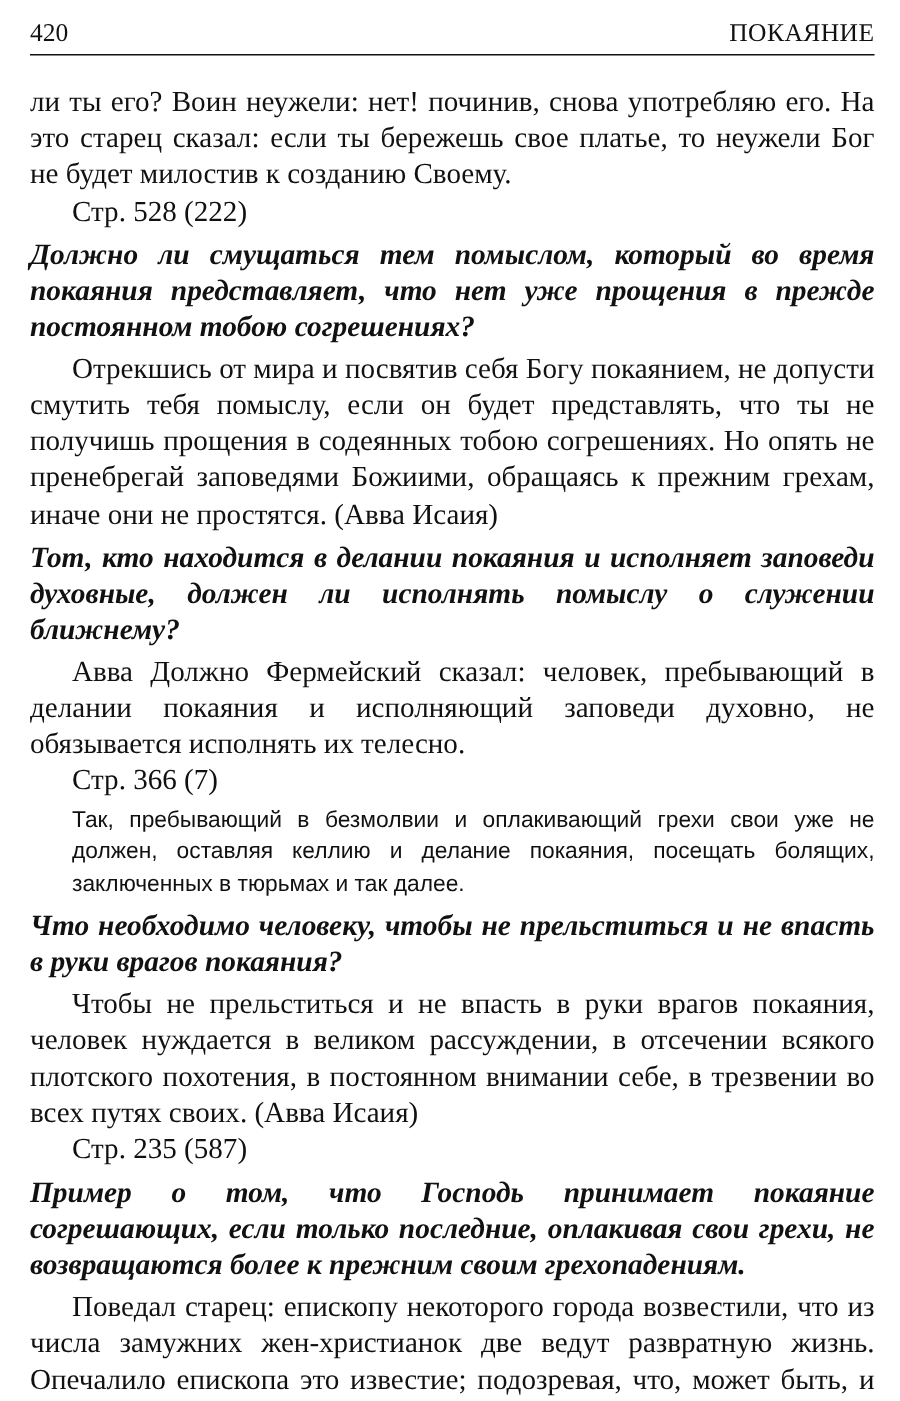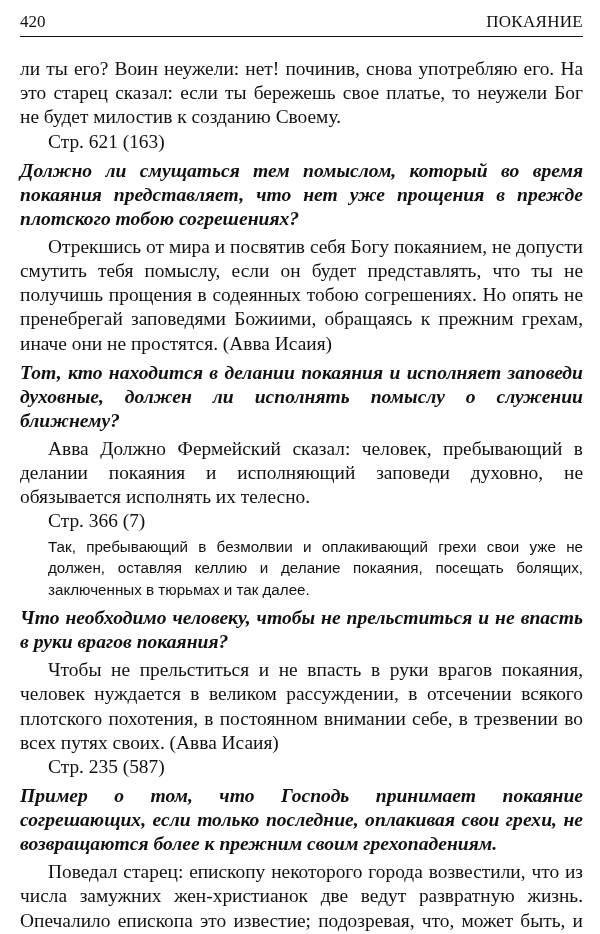--- a/index.html
+++ b/index.html
@@ -19,23 +19,23 @@
 <body>
 
 <div class="page">
   <div class="running-head">
     <span class="pnum">420</span>
     <span class="title">ПОКАЯНИЕ</span>
   </div>
 
   <div class="body">
     <p class="p">ли ты его? Воин неужели: нет! починив, снова употребляю его. На это старец сказал: если ты бережешь свое платье, то неужели Бог не будет милостив к созданию Своему.</p>
-    <p class="ref">Стр. 621 (163)</p>
+    <p class="ref">Стр. 528 (222)</p>
 
-    <p class="q">Должно ли смущаться тем помыслом, который во время покаяния представляет, что нет уже прощения в прежде плотского тобою согрешениях?</p>
+    <p class="q">Должно ли смущаться тем помыслом, который во время покаяния представляет, что нет уже прощения в прежде постоянном тобою согрешениях?</p>
     <p class="p indent">Отрекшись от мира и посвятив себя Богу покаянием, не допусти смутить тебя помыслу, если он будет представлять, что ты не получишь прощения в содеянных тобою согрешениях. Но опять не пренебрегай заповедями Божиими, обращаясь к прежним грехам, иначе они не простятся. (Авва Исаия)</p>
 
     <p class="q">Тот, кто находится в делании покаяния и исполняет заповеди духовные, должен ли исполнять помыслу о служении ближнему?</p>
     <p class="p indent">Авва Должно Фермейский сказал: человек, пребывающий в делании покаяния и исполняющий заповеди духовно, не обязывается исполнять их телесно.</p>
     <p class="ref">Стр. 366 (7)</p>
     <p class="note">Так, пребывающий в безмолвии и оплакивающий грехи свои уже не должен, оставляя келлию и делание покаяния, посещать болящих, заключенных в тюрьмах и так далее.</p>
 
     <p class="q">Что необходимо человеку, чтобы не прельститься и не впасть в руки врагов покаяния?</p>
     <p class="p indent">Чтобы не прельститься и не впасть в руки врагов покаяния, человек нуждается в великом рассуждении, в отсечении всякого плотского похотения, в постоянном внимании себе, в трезвении во всех путях своих. (Авва Исаия)</p>
     <p class="ref">Стр. 235 (587)</p>

